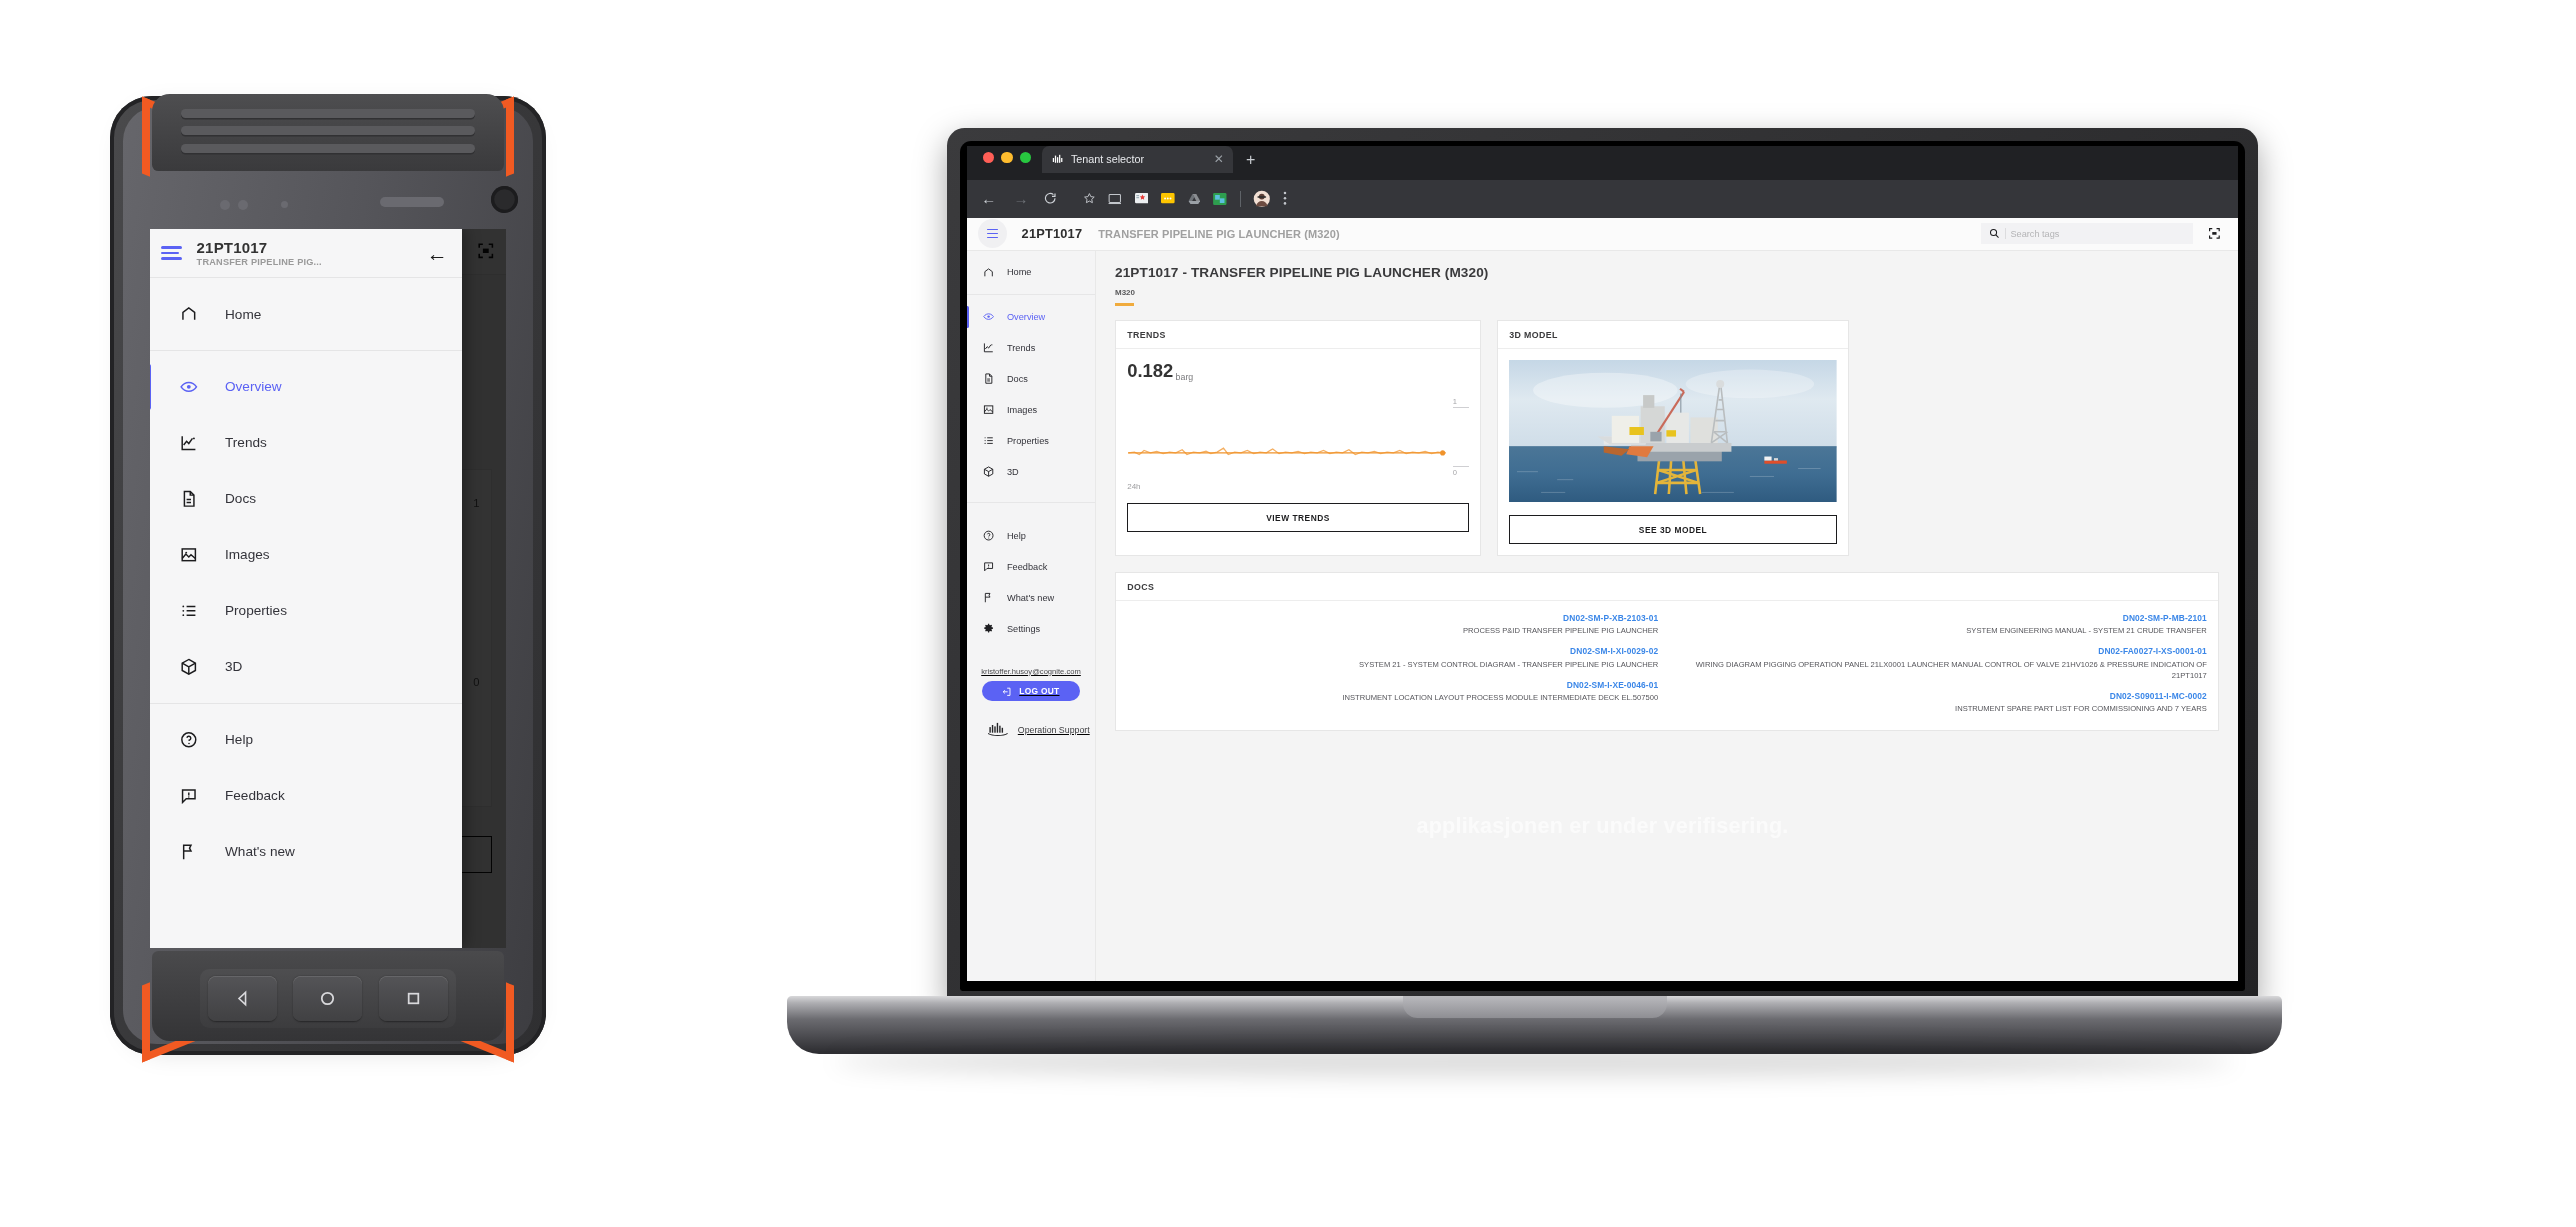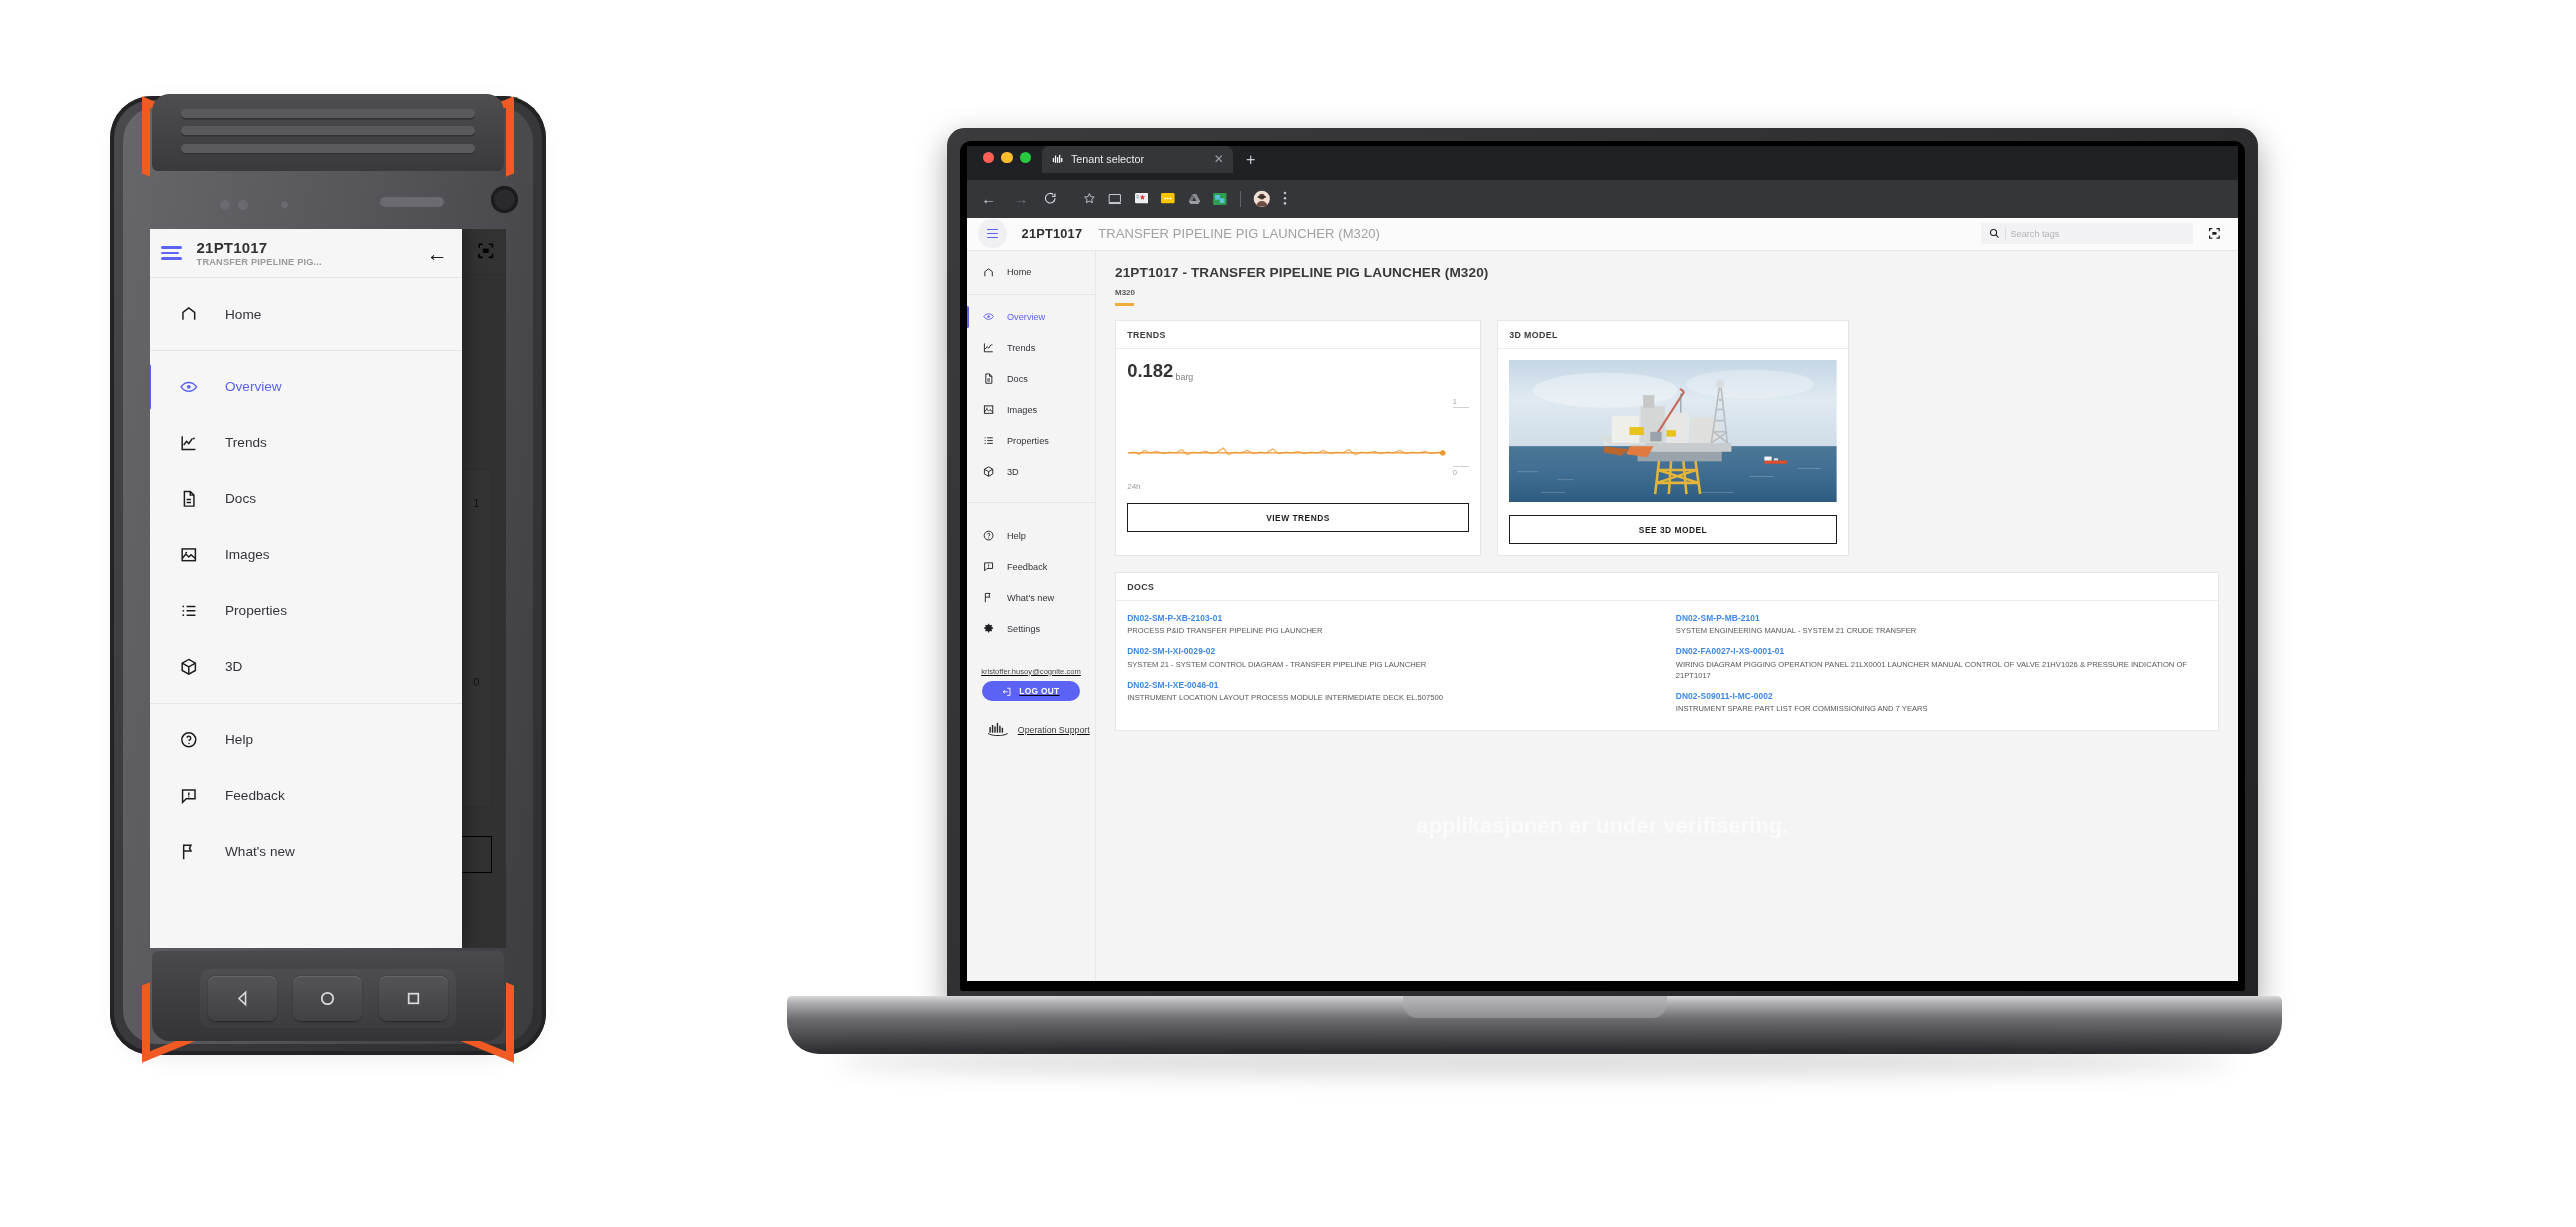--- a/index.html
+++ b/index.html
@@ -116,21 +116,21 @@
   
   .webapp{ position:relative; height:763px; background:#f4f4f4; overflow:hidden; }
   .wm{ position:absolute; left:0; right:0; top:595px; text-align:center; font-size:21.6px; font-weight:bold;
      color:#fbfbfb; letter-spacing:0.2px; }
   .app-top{ height:32px; background:#fbfbfb; border-bottom:0.8px solid #e8e8e8;
      display:flex; align-items:center; padding:0 11.2px; gap:9.6px; position:relative; z-index:2;}
   .app-burger{ width:29px;height:29px;border-radius:50%; background:#f0f0f2; display:flex;
      flex-direction:column; align-items:center; justify-content:center; gap:2.4px;}
   .app-burger i{ display:block; width:11.2px; height:1.6px; background:#5b62f4; border-radius:0.8px;}
   .app-tag{ font-size:12.8px; font-weight:bold; color:#2e2e2e; margin-left:4.8px; letter-spacing:0.2px;}
-  .app-desc{ font-size:13px; font-weight:normal; color:#a0a0a0; letter-spacing:0.1px; margin-left:6.4px;}
+  .app-desc{ font-size:11px; font-weight:bold; color:#a0a0a0; letter-spacing:0.1px; margin-left:6.4px;}
   .app-spacer{ flex:1; }
   .search{ width:196px; height:21px; background:#f2f2f4; display:flex; align-items:center; padding:0 8px; gap:5px;}
   .search-ph{ color:#b4b4b6; font-size:9.2px; }
   .vline{ width:0.8px; height:11.2px; background:#dcdcde;}
   .expand{ width:24px; display:flex; justify-content:center; }
 
   .app-body{ display:flex; height:731px; position:relative; z-index:2;}
   .side{ width:128px; background:#f4f4f5; border-right:0.8px solid #e8e8e8; display:flex; flex-direction:column;}
   .side-item{ display:flex; align-items:center; height:31px; padding-left:14.4px; position:relative;}
   .side-item .ic{ width:14.4px; display:flex; justify-content:center; color:#1f1f22;}
@@ -160,21 +160,21 @@
      font-size:8.4px; font-weight:bold; color:#1c1c1e; letter-spacing:0.5px;}
   .trend-val{ font-size:18.4px; font-weight:bold; color:#333;}
   .trend-unit{ font-size:8.8px; color:#7b7b7e; font-weight:normal; margin-left:2.4px;}
   .spark-wrap{ position:relative; height:88px; margin-top:6.4px;}
   .ax{ position:absolute; right:0; font-size:7.6px; color:#a6a6a9;}
   .ax i{ display:block; width:16px; height:0.8px; background:#cfcfd2; margin:1.6px 0 0 auto;}
   .range{ font-size:8px; color:#9c9c9f; margin-top:4.8px;}
   .rig{ width:100%; height:142px; display:block; }
   .docs-card{ margin-top:16px; background:#fff; border:0.8px solid #e6e6e6;}
   .docs-grid{ display:flex; gap:17.6px; padding:11.2px 11.2px 4.8px 11.2px;}
-  .docs-col{ flex:1; }
+  .docs-col{ flex:1;text-align:right; }
   .doc{ margin-bottom:10.4px;}
   .doc-id{ font-size:8.4px; font-weight:bold; color:#3b87e8; letter-spacing:0.1px;}
   .doc-dsc{ font-size:7.6px; color:#55555a; line-height:1.45; margin-top:2.4px;}
   svg{ display:block; }
 </style>
 </head>
 <body>
 
 <div class="stage">
 

